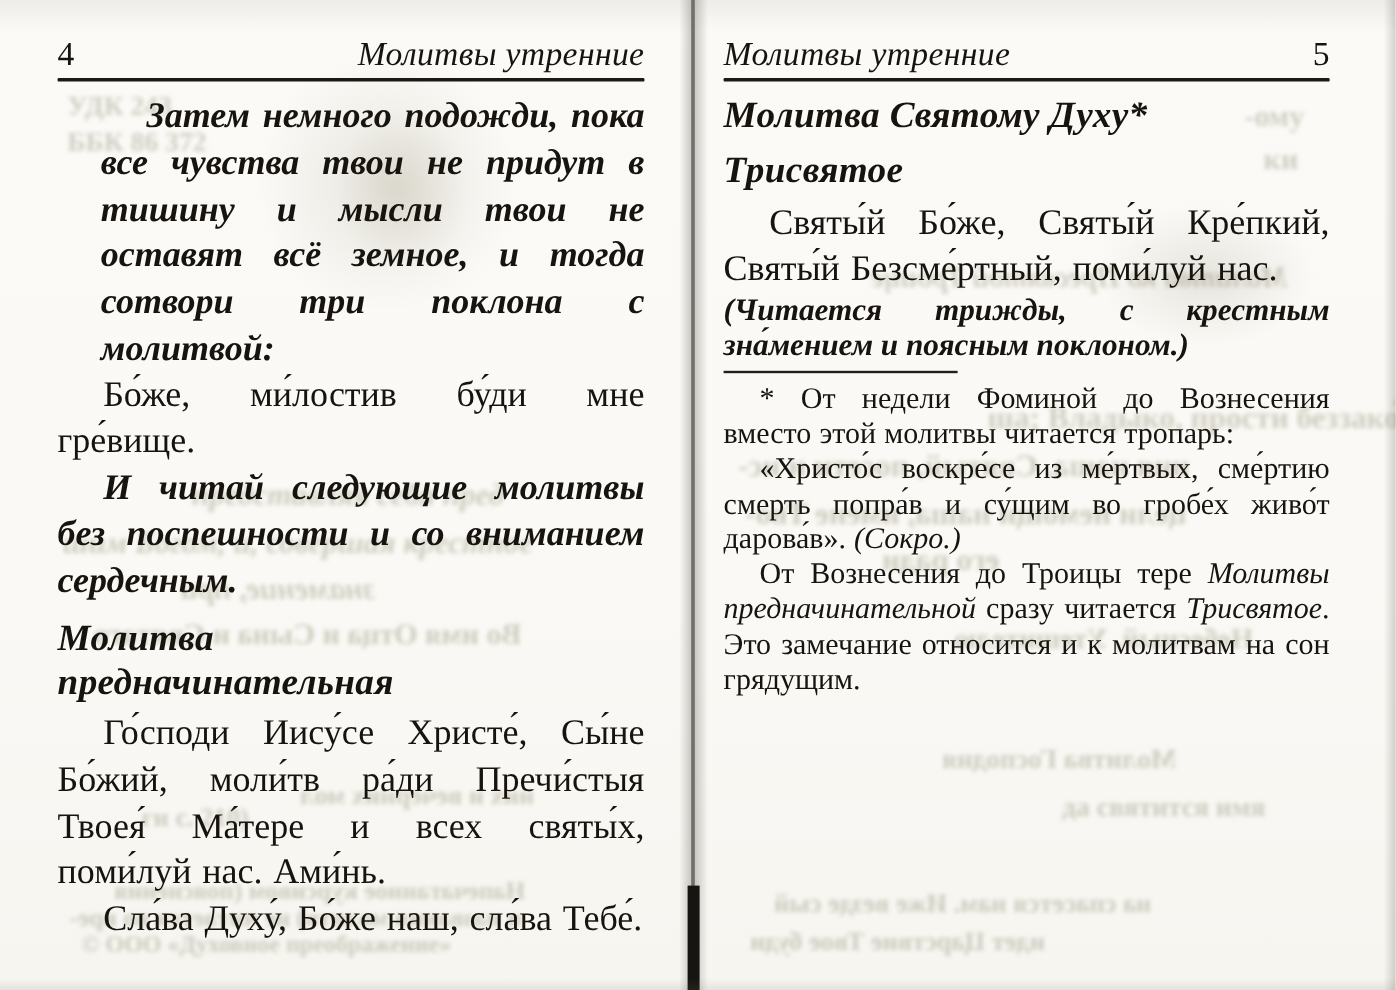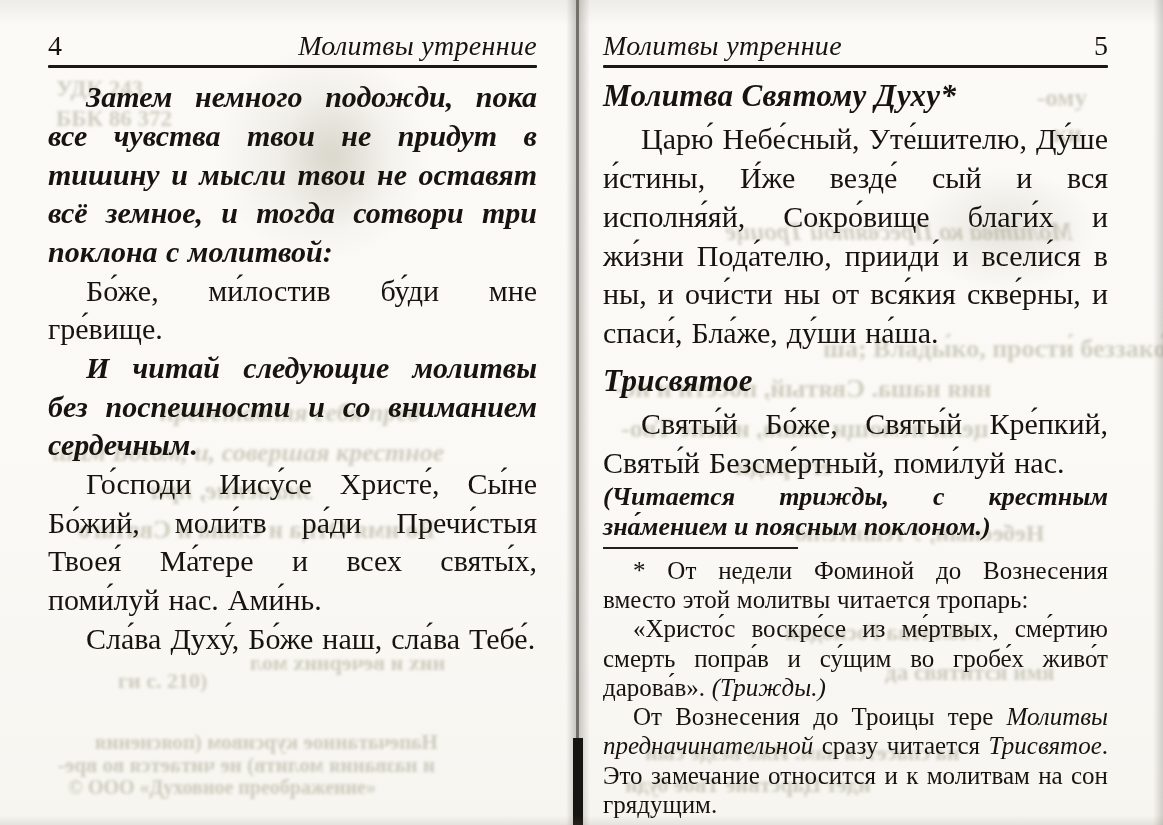--- a/index.html
+++ b/index.html
@@ -26,21 +26,21 @@
     font-size:28px;line-height:1.15;}
   .runhead{font-style:italic;font-weight:500;letter-spacing:.3px;text-align:center;}
   .pagenum{font-style:normal;}
   .head-rule{height:3px;background:#1c1813;margin-top:3px;border-radius:1px;}
 
   
   p{margin:0;text-align:justify;hyphens:none;}
   .prayer{font-size:30px;line-height:1.29;text-indent:38px;word-spacing:1.5px;}
   .instr{font-size:30px;line-height:1.29;text-indent:38px;font-style:italic;font-weight:600;word-spacing:1px;}
   .rubric{font-size:26px;line-height:1.13;font-style:italic;font-weight:600;text-indent:0;}
-  .first-block{margin-top:10px;}
+  .first-block{margin-top:10px;margin-left:36px;}
   h2.heading{margin:10px 0 6px 0;font-size:31px;line-height:1.17;font-weight:700;
     font-style:italic;text-align:left;letter-spacing:.3px;}
   .fn-rule{width:195px;height:2px;background:#241f19;margin:6px 0 7px 0;}
   .fn{font-size:25px;line-height:1.17;text-indent:30px;word-spacing:.5px;}
   .i{font-style:italic;}
 
   
   .bleed-layer{position:absolute;inset:0;pointer-events:none;}
   .bleed-frag{position:absolute;white-space:nowrap;color:rgba(138,134,106,.38);
     filter:blur(1.6px);font-weight:600;}
@@ -86,20 +86,21 @@
       <div class="runhead-row">
         <span class="pagenum">4</span>
         <span class="runhead">Молитвы утренние</span>
       </div>
       <div class="head-rule"></div>
 
       <p class="instr first-block">Затем немного подожди, пока все чувства твои не придут в тишину и мысли твои не оставят всё земное, и тогда сотвори три поклона с молитвой:</p>
       <p class="prayer">Бо́же, ми́лостив бу́ди мне гре́вище.</p>
       <p class="instr">И читай следующие молитвы без поспешности и со вниманием сердечным.</p>
 
+      <h2 class="heading"><span>Молитва</span><br><span>предначинательная</span></h2>
 
       <p class="prayer">Го́споди Иису́се Христе́, Сы́не Бо́жий, моли́тв ра́ди Пречи́стыя Твоея́ Ма́тере и всех святы́х, поми́луй нас. Ами́нь.</p>
       <p class="prayer">Сла́ва Духу́, Бо́же наш, сла́ва Тебе́.</p>
     </div>
   </div>
 
   <div class="page right">
     <div class="bleed-layer">
       <div class="blob" style="left:330px;top:170px;width:180px;height:120px;"></div>
     <span class="bleed-frag" style="left: 452px; top: 84px; font-size: 25px;">-ому</span>
@@ -116,30 +117,29 @@
         <span class="bleed-frag m" style="left: 40px; top: 772px; font-size: 22px;">идет Царствие Твое буди</span>
       </div>
     <div class="content">
       <div class="runhead-row">
         <span class="runhead">Молитвы утренние</span>
         <span class="pagenum">5</span>
       </div>
       <div class="head-rule"></div>
 
       <h2 class="heading">Молитва Святому Духу*</h2>
-      <p class="prayer">Царю́ Небе́сный, Уте́шителю, Ду́ше и́стины, И́же везде́ сый и вся исполня́яй, Сокро́вище благи́х и жи́зни Пода́телю, прииди́ и всели́ся в ны, и очи́сти ны от вся́кия скве́рны, и спаси́, Бла́же, ду́ши на́ша.</p>
 
       <h2 class="heading">Трисвятое</h2>
       <p class="prayer">Святы́й Бо́же, Святы́й Кре́пкий, Святы́й Безсме́ртный, поми́луй нас.</p>
       <p class="rubric">(Читается трижды, с крестным зна́мением и поясным поклоном.)</p>
 
       <div class="fn-rule"></div>
       <div>
         <p class="fn">* От недели Фоминой до Вознесения вместо этой молитвы читается тропарь:</p>
-        <p class="fn"><span>«Христо́с воскре́се из ме́ртвых, сме́ртию смерть попра́в и су́щим во гробе́х живо́т дарова́в». </span><span class="i">(Трижды.)</span></p>
+        <p class="fn"><span>«Христо́с воскре́се из ме́ртвых, сме́ртию смерть попра́в и су́щим во гробе́х живо́т дарова́в». </span><span class="i">(Сокро.)</span></p>
         <p class="fn"><span>От Вознесения до Троицы тере </span><span class="i">Молитвы предначинательной</span><span> сразу читается </span><span class="i">Трисвятое</span><span>. Это замечание относится и к молитвам на сон грядущим.</span></p>
       </div>
     </div>
   </div>
 
   <div class="gutter-shadow"></div>
   <div class="gutter-line"></div>
   <div class="gutter-bar"></div>
   <div class="edge-right"></div>
   <div class="edge-top"></div>

